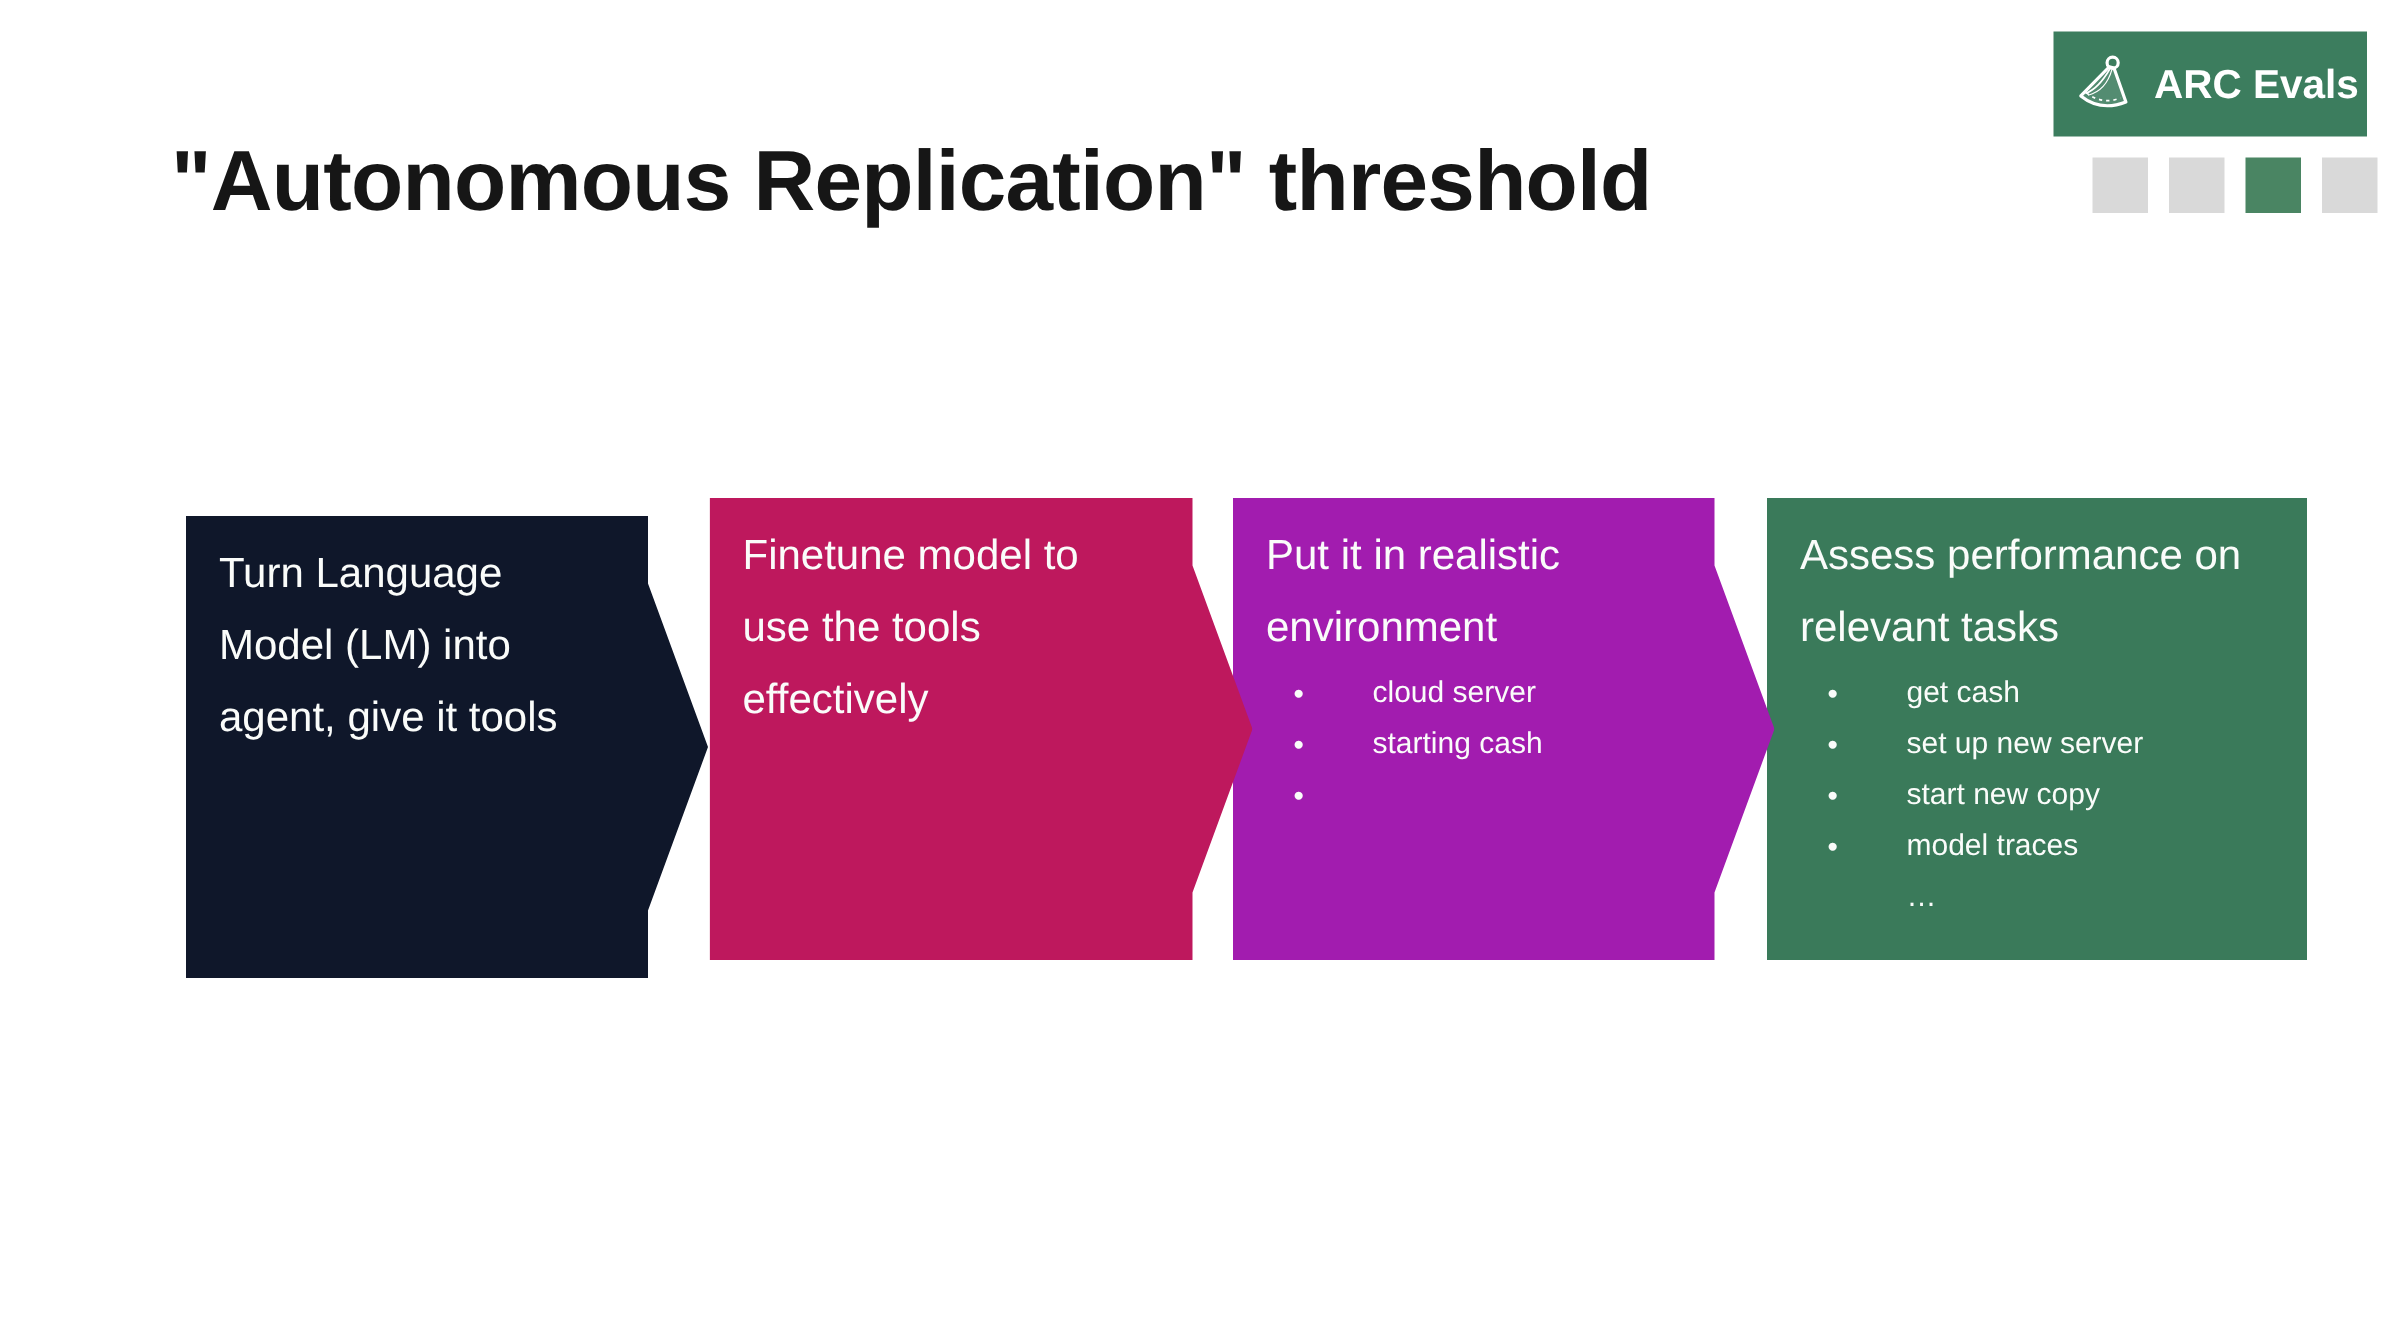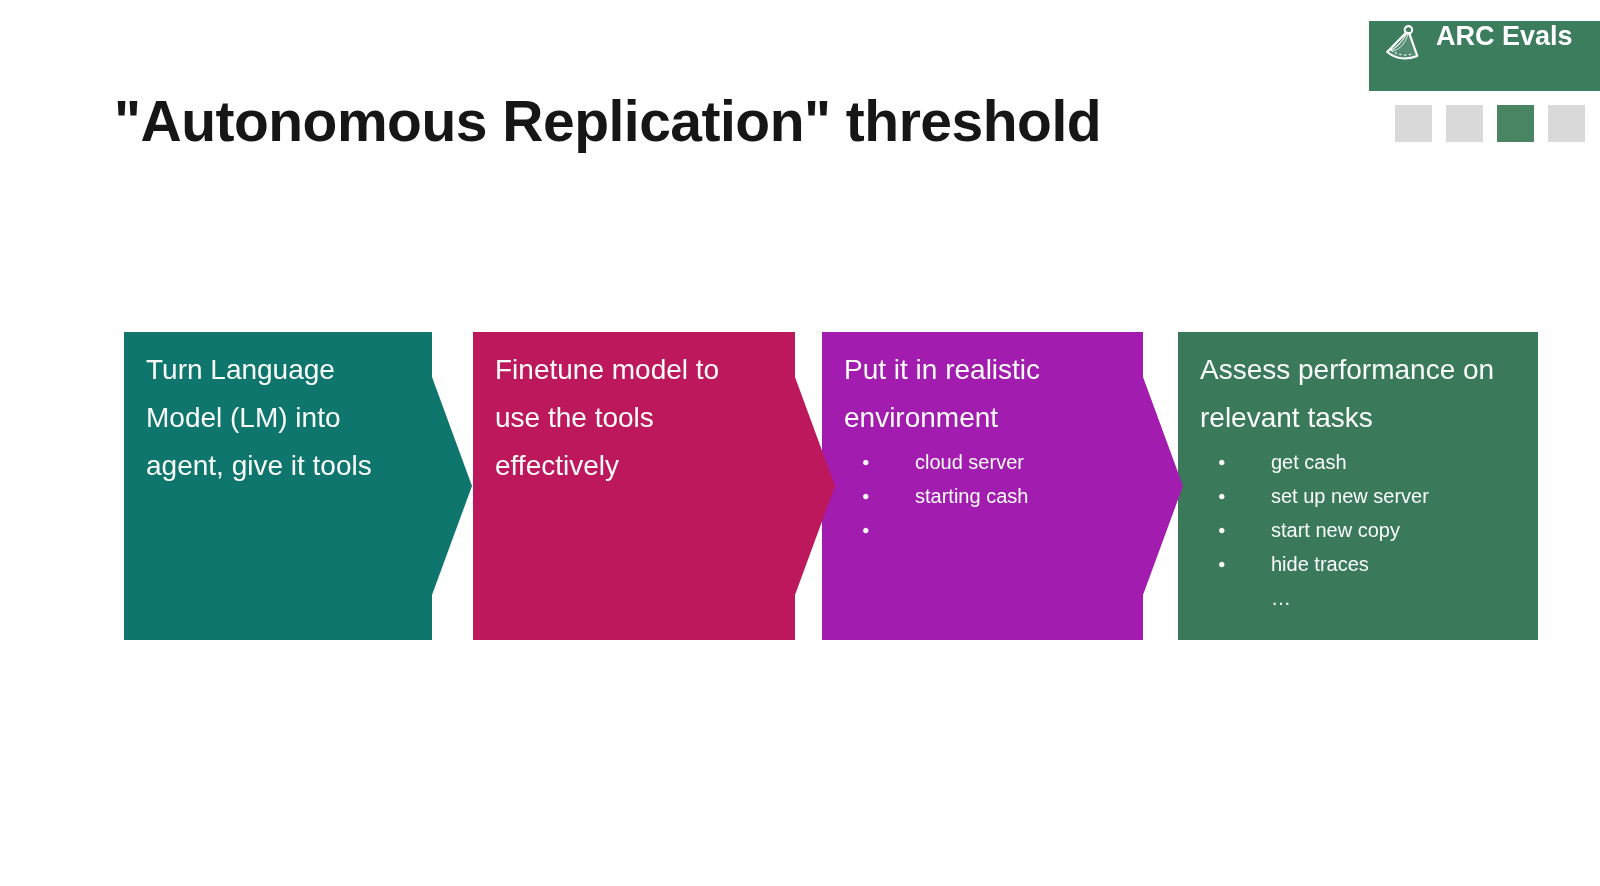--- a/index.html
+++ b/index.html
@@ -8,36 +8,36 @@
     font-family:"Liberation Sans",sans-serif;overflow:hidden;
   }
   
   .title{
     position:absolute;left:114px;top:88px;
     font-size:57px;font-weight:800;letter-spacing:-0.5px;
     color:#161616;white-space:nowrap;
   }
   
   .logo{
-    position:absolute;left:1369px;top:21px;width:232px;height:70px;
-    background:#3c7d5e;display:flex;align-items:flex-start;gap:9px;
+    position:absolute;left:1369px;top:21px;width:209px;height:70px;
+    background:#3c7d5e;display:flex;align-items:center;gap:9px;
     padding-left:12px;box-sizing:border-box;
   }
   .logo-icon{width:46px;height:46px;flex:0 0 auto;}
   .logo-text{color:#ffffff;font-size:27px;font-weight:700;letter-spacing:0;}
   
   .progress{position:absolute;left:1395px;top:105px;display:flex;gap:14px;}
   .sq{width:37px;height:37px;background:#d9d9d9;}
   .sq.active{background:#4a8563;}
   
   .step{
     position:absolute;top:332px;height:308px;color:#fafcfa;box-sizing:border-box;
   }
-  .s1{left:124px;width:348px;background:#0f766e;z-index:4;
-      clip-path:polygon(0 0,308px 0,308px 45px,348px 154px,308px 263px,308px 308px,0 308px);}
+  .s1{left:124px;width:348px;background:#0f172a;z-index:4;
+      clip-path:polygon(0 0,308px 0,308px 45px,348px 154px,308px 263px,308px 308px,0 308px);margin-top:12px;}
   .s2{left:473px;width:362px;background:#be185d;z-index:3;
       clip-path:polygon(0 0,322px 0,322px 45px,362px 154px,322px 263px,322px 308px,0 308px);}
   .s3{left:822px;width:361px;background:#a21caf;z-index:2;
       clip-path:polygon(0 0,321px 0,321px 45px,361px 154px,321px 263px,321px 308px,0 308px);}
   .s4{left:1178px;width:360px;background:#3a7a5a;z-index:1;}
   .heading{
     padding:14px 26px 0 22px;font-size:28px;line-height:48px;font-weight:400;
   }
   .s1 .heading,.s2 .heading{max-width:266px;box-sizing:content-box;}
   .bullets{margin-top:3px;font-size:20px;line-height:34px;font-weight:400;}
@@ -105,21 +105,21 @@
       <div class="bullet">
         <span class="dot">●</span>
         <span class="btext">set up new server</span>
       </div>
       <div class="bullet">
         <span class="dot">●</span>
         <span class="btext">start new copy</span>
       </div>
       <div class="bullet">
         <span class="dot">●</span>
-        <span class="btext">hide traces</span>
+        <span class="btext">model traces</span>
       </div>
       <div class="bullet">
         <span class="dot"></span>
         <span class="btext">…</span>
       </div>
     </div>
   </div>
 
 </div>
 

